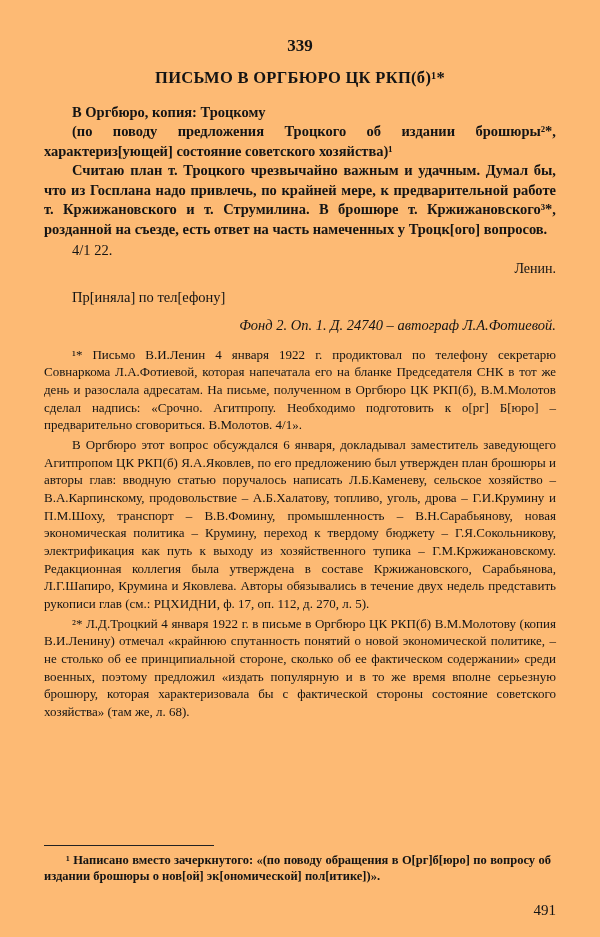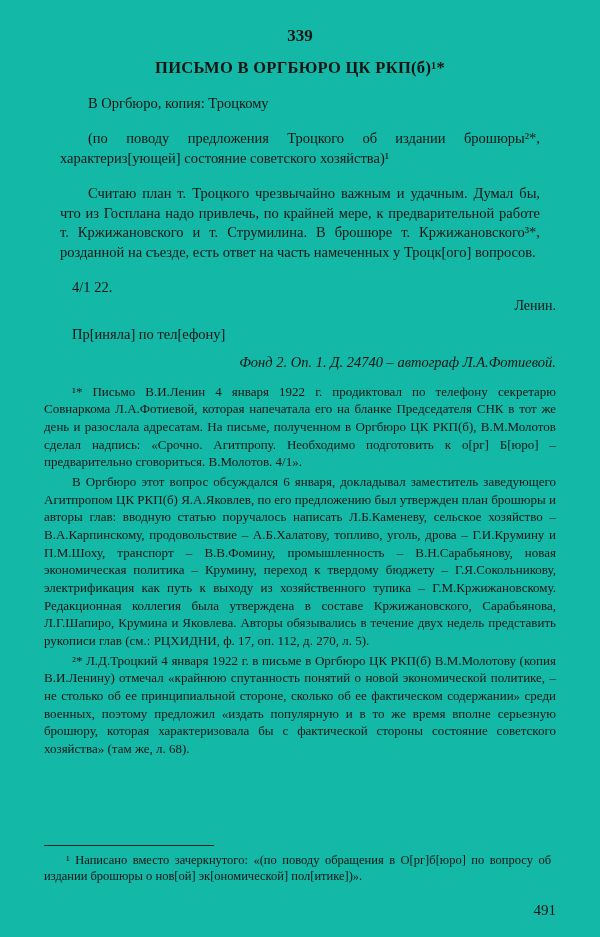--- a/index.html
+++ b/index.html
@@ -1,25 +1,25 @@
 <!DOCTYPE html>
 <html><head>
 <meta charset="utf-8">
 <style>
   html, body { margin: 0; padding: 0; background: #e8e8e8; }
   .page {
     position: relative;
     width: 600px;
     height: 937px;
     margin: 0 auto;
-    background: #14b8a6;
+    background: #fdba74;
     color: #141414;
     font-family: "Liberation Serif", "DejaVu Serif", serif;
     box-sizing: border-box;
-    padding: 26px 44px 0 44px;
+    padding: 36px 44px 0 44px;
     overflow: hidden;
   }
   .page-num-top {
     text-align: center;
     font-weight: bold;
     font-size: 17px;
     margin-bottom: 12px;
   }
   .doc-title {
     text-align: center;
@@ -31,21 +31,22 @@
   .doc-date {
     text-align: center;
     font-size: 14.5px;
     margin: 0 0 13px 0;
   }
   .para {
     font-size: 14.5px;
     line-height: 1.34;
     text-align: justify;
     text-indent: 28px;
-    margin: 16px;
+    margin: 0;
+    font-weight: bold;
   }
   .dateline {
     font-size: 14.5px;
     line-height: 1.34;
     text-indent: 28px;
     margin: 2px 0 0 0;
   }
   .signature {
     font-size: 14px;
     line-height: 1.34;
@@ -71,20 +72,21 @@
     line-height: 1.36;
     text-align: justify;
     text-indent: 28px;
     margin: 0 0 2px 0;
   }
   .footnote-block {
     position: absolute;
     left: 44px;
     right: 49px;
     bottom: 52px;
+    font-weight: bold;
   }
   .footnote-rule {
     width: 170px;
     border: 0;
     border-top: 1px solid #222;
     margin: 0 0 6px 0;
   }
   .footnote-text {
     font-size: 12.5px;
     line-height: 1.34;

